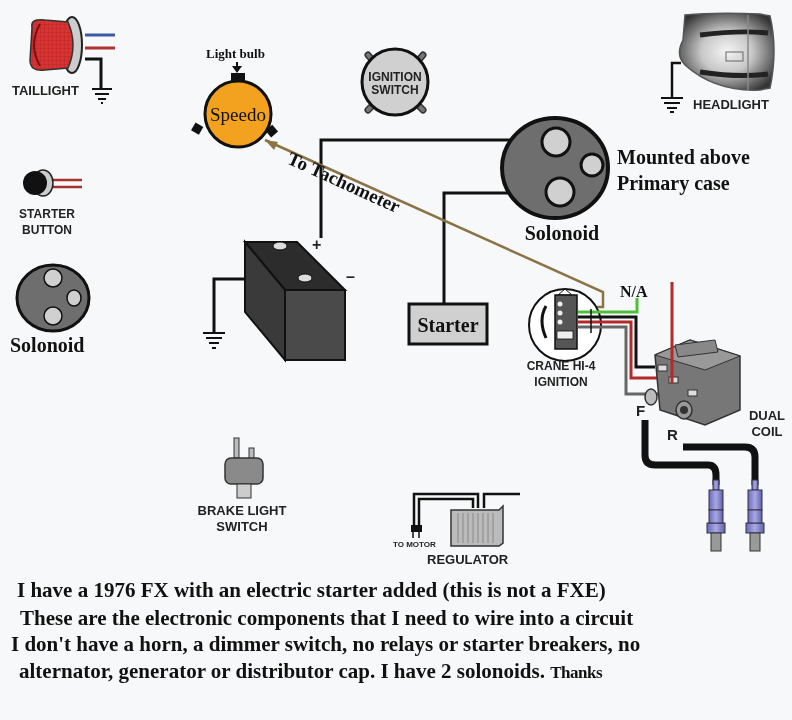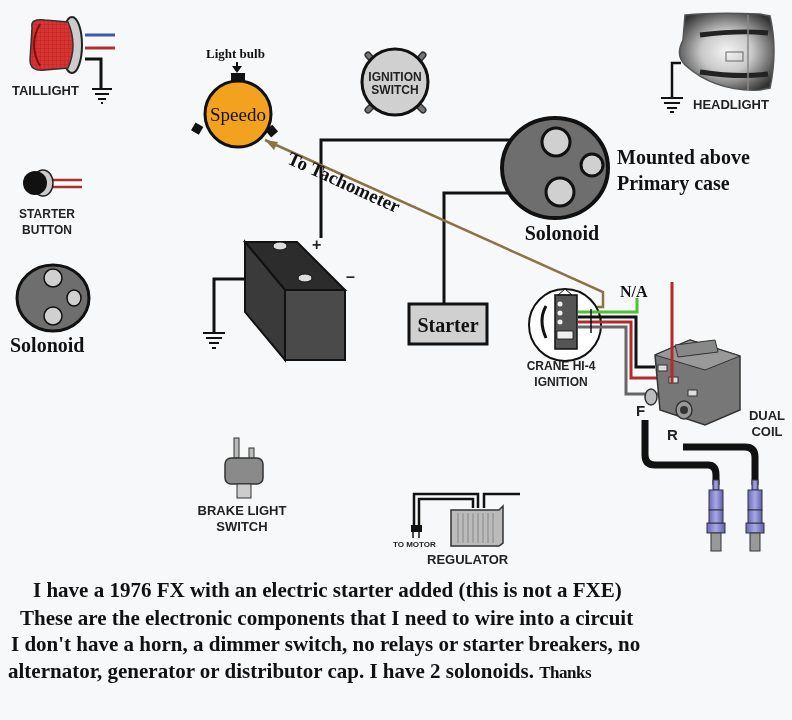--- a/index.html
+++ b/index.html
@@ -239,17 +239,17 @@
         <line x1="483" y1="513" x2="483" y2="543"></line>
       <line x1="488" y1="513" x2="488" y2="543"></line>
         <line x1="493" y1="513" x2="493" y2="543"></line>
     </g>
     <text class="lbl-sans" font-size="8" x="393" y="547">TO MOTOR</text>
     <text class="lbl-sans" font-size="13" x="427" y="564">REGULATOR</text>
   </g>
 </svg>
 
 <div class="caption">
-  <div style="left:17px; top:577px;margin-left:16px;">I have a 1976 FX with an electric starter added (this is not a FXE)</div>
+  <div style="left:17px; top:577px;">I have a 1976 FX with an electric starter added (this is not a FXE)</div>
   <div style="left:20px; top:605px;">These are the electronic components that I need to wire into a circuit</div>
   <div style="left:11px; top:631px;">I don't have a horn, a dimmer switch, no relays or starter breakers, no</div>
-  <div style="left:8px; top:658px;text-align:center;"><span>alternator, generator or distributor cap.  I have 2 solonoids.</span> <span style="font-size:17px; letter-spacing:-0.5px;">Thanks</span></div>
+  <div style="left:19px; top:658px;text-align:center;"><span>alternator, generator or distributor cap.  I have 2 solonoids.</span> <span style="font-size:17px; letter-spacing:-0.5px;">Thanks</span></div>
 </div>
 
 </body></html>

